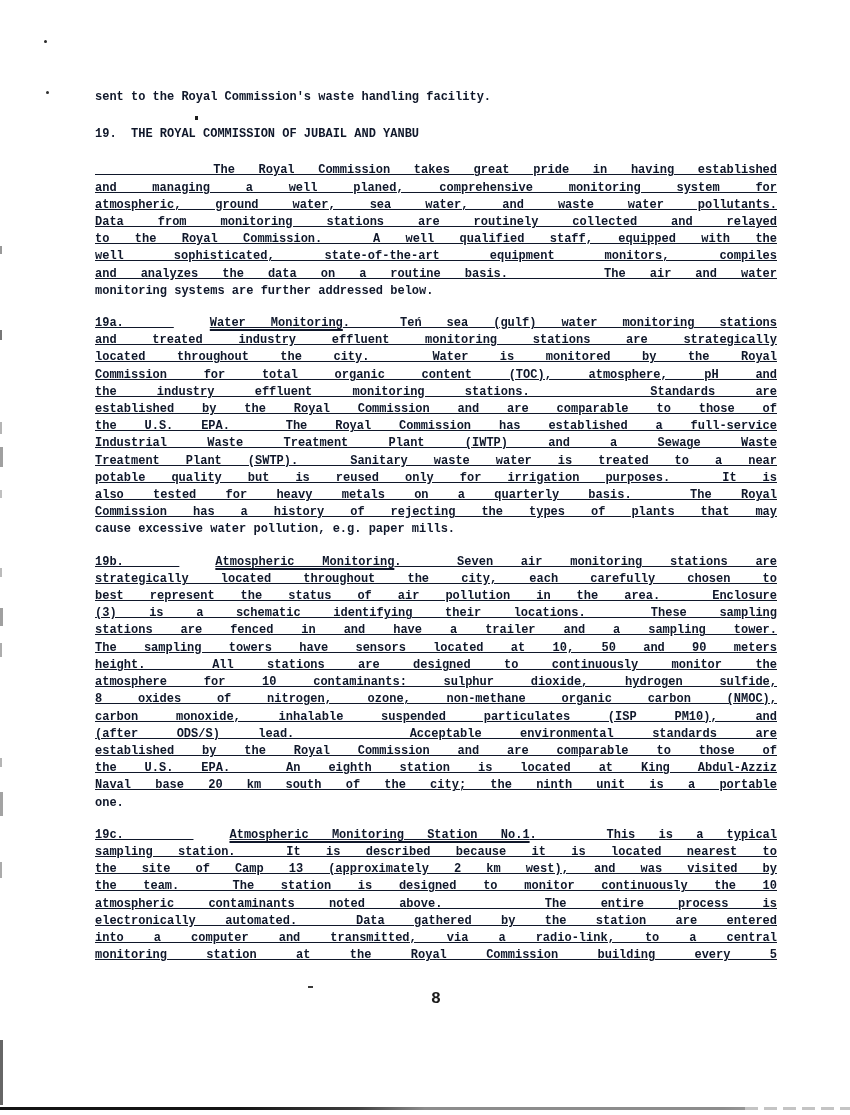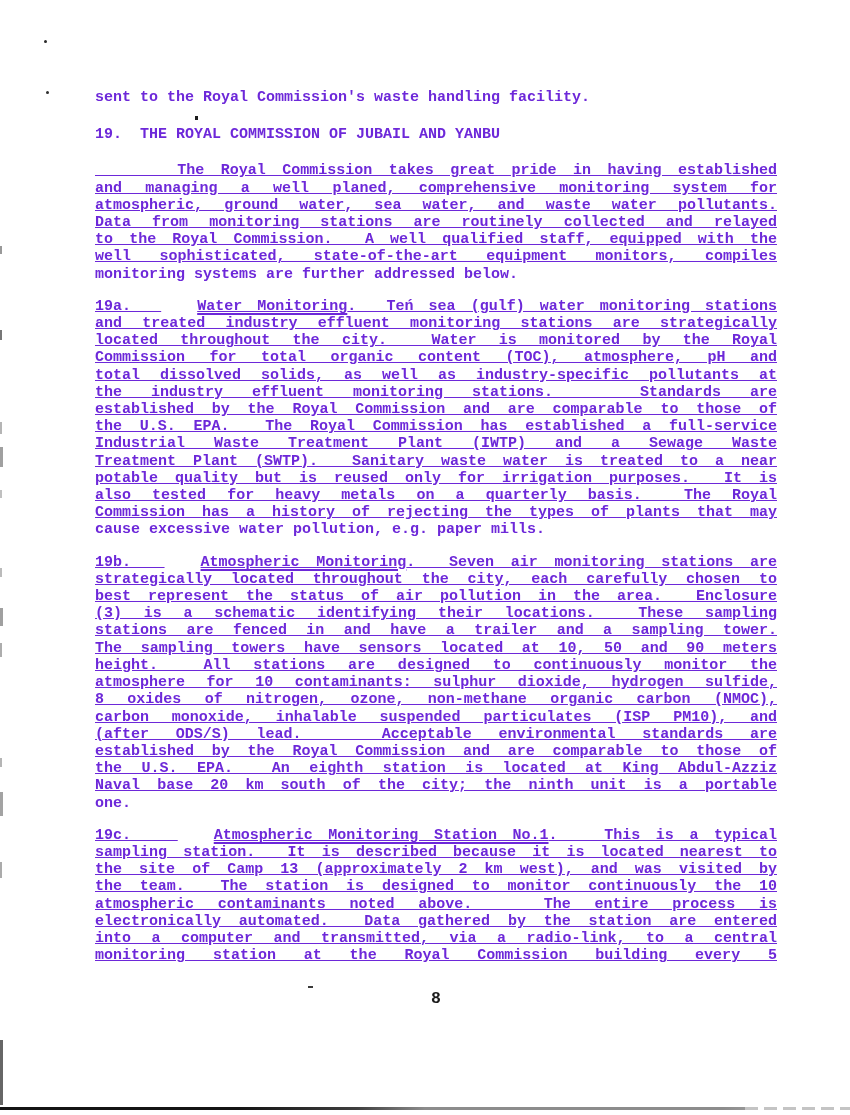--- a/index.html
+++ b/index.html
@@ -4,22 +4,22 @@
 <style>
   html, body { margin:0; padding:0; }
   body {
     width:850px; height:1115px;
     position:relative; overflow:hidden;
     background:#ffffff;
     font-family:"Liberation Mono","DejaVu Sans Mono",monospace;
   }
   .doc {
     position:absolute; left:95px; top:89px; width:682px;
-    font-size:15px; line-height:17.2px; font-weight:700;
-    color:#6d28d9; letter-spacing:0;
+    font-size:12px; line-height:17.2px; font-weight:700;
+    color:#0f172a; letter-spacing:0;
   }
   .paragraph { margin:0 0 15px 0; }
   .doc > .paragraph:nth-child(1),
   .doc > .paragraph:nth-child(2) { margin-bottom:19.5px; }
   .line { white-space:normal; }
   .line.just { text-align:justify; text-align-last:justify;text-decoration:underline; }
   .u { text-decoration:underline; text-decoration-thickness:1.5px; text-underline-offset:3px;margin-left:36px; }
   .page-number {
     position:absolute; left:95px; top:989px; width:682px;
     text-align:center; font-size:16.5px; font-weight:700; color:#1a1a1a;
@@ -45,28 +45,28 @@
     <div class="line">19.&nbsp; THE ROYAL COMMISSION OF JUBAIL AND YANBU</div>
   </div>
 
 <div class="paragraph">
       <div class="line just"><span>&nbsp;&nbsp;&nbsp;&nbsp;&nbsp;The Royal Commission takes great pride in having established</span></div>
       <div class="line just"><span>and managing a well planed, comprehensive monitoring system for</span></div>
       <div class="line just"><span>atmospheric, ground water, sea water, and waste water pollutants.</span></div>
       <div class="line just"><span>Data from monitoring stations are routinely collected and relayed</span></div>
       <div class="line just"><span>to the Royal Commission.&nbsp; A well qualified staff, equipped with the</span></div>
       <div class="line just"><span>well sophisticated, state-of-the-art equipment monitors, compiles</span></div>
+      <div class="line just"><span>and analyzes the data on a routine basis.&nbsp;&nbsp;&nbsp; The air and water</span></div>
       <div class="line"><span>monitoring systems are further addressed below.</span></div>
     </div>
     <div class="paragraph">
       <div class="line just"><span>19a.&nbsp; </span><span class="u">Water Monitoring</span><span>.&nbsp; Teń sea (gulf) water monitoring stations</span></div>
       <div class="line just"><span>and treated industry effluent monitoring stations are strategically</span></div>
       <div class="line just"><span>located throughout the city.&nbsp; Water is monitored by the Royal</span></div>
       <div class="line just"><span>Commission for total organic content (TOC), atmosphere, pH and</span></div>
-      <div class="line just"><span>total dissolved solids, as well as industry-specific pollutants at</span></div>
       <div class="line just"><span>the industry effluent monitoring stations.&nbsp;&nbsp; Standards are</span></div>
       <div class="line just"><span>established by the Royal Commission and are comparable to those of</span></div>
       <div class="line just"><span>the U.S. EPA.&nbsp; The Royal Commission has established a full-service</span></div>
       <div class="line just"><span>Industrial Waste Treatment Plant (IWTP) and a Sewage Waste</span></div>
       <div class="line just"><span>Treatment Plant (SWTP).&nbsp; Sanitary waste water is treated to a near</span></div>
       <div class="line just"><span>potable quality but is reused only for irrigation purposes.&nbsp; It is</span></div>
       <div class="line just"><span>also tested for heavy metals on a quarterly basis.&nbsp; The Royal</span></div>
       <div class="line just"><span>Commission has a history of rejecting the types of plants that may</span></div>
       <div class="line"><span>cause excessive water pollution, e.g. paper mills.</span></div>
     </div>

